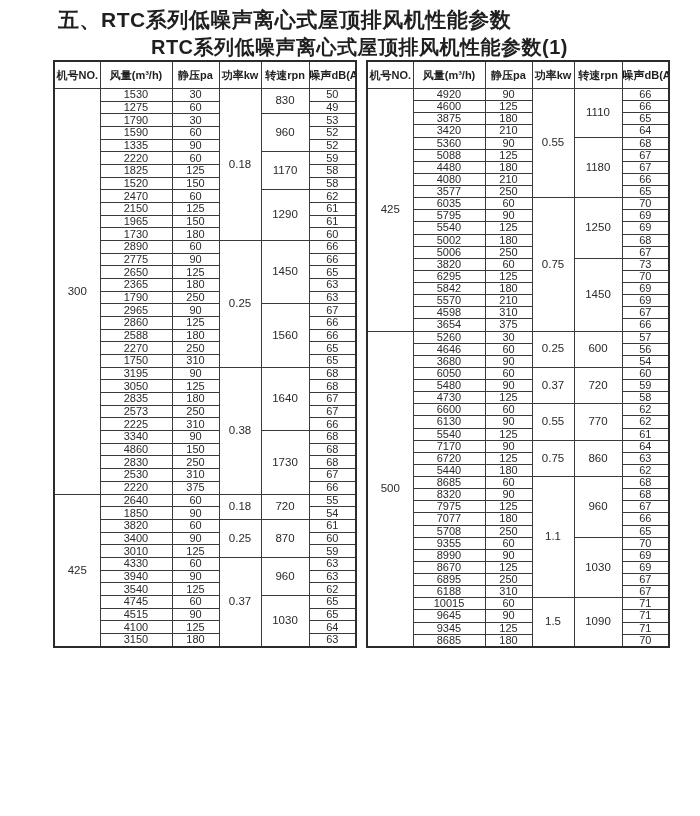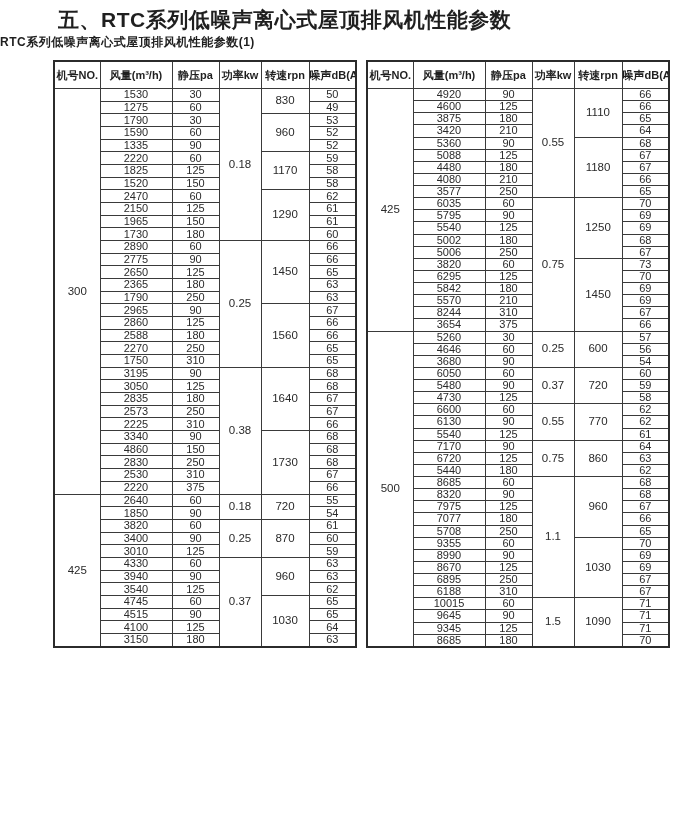--- a/index.html
+++ b/index.html
@@ -21,22 +21,22 @@
     font-weight: bold;
     letter-spacing: 0.5px;
     white-space: nowrap;
     margin-left: 28px;
   }
   .table-caption {
     position: absolute;
     left: 0;
     top: 34px;
     width: 568px;
-    text-align: left;
-    font-size: 12px;
+    text-align: right;
+    font-size: 20px;
     font-weight: bold;
     letter-spacing: 0.5px;
   }
   .tables-wrap {
     position: absolute;
     left: 53px;
     top: 60px;
     display: flex;
   }
   .tables-wrap .gap { width: 9px; }
@@ -450,21 +450,21 @@
           <td class="flow-cell">5842</td>
           <td class="pressure-cell">180</td>
           <td class="noise-cell">69</td>
         </tr>
         <tr>
           <td class="flow-cell">5570</td>
           <td class="pressure-cell">210</td>
           <td class="noise-cell">69</td>
         </tr>
         <tr>
-          <td class="flow-cell">8244</td>
+          <td class="flow-cell">4598</td>
           <td class="pressure-cell">310</td>
           <td class="noise-cell">67</td>
         </tr>
         <tr>
           <td class="flow-cell">3654</td>
           <td class="pressure-cell">375</td>
           <td class="noise-cell">66</td>
         </tr>
         <tr>
           <td class="model-cell" rowspan="26">500</td>

